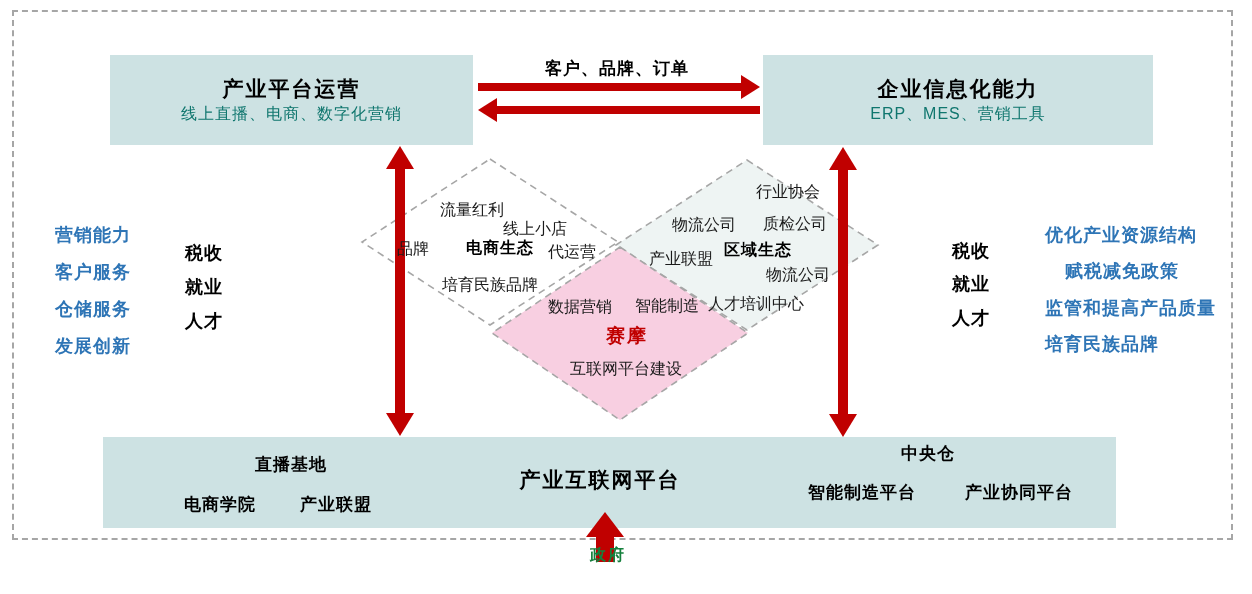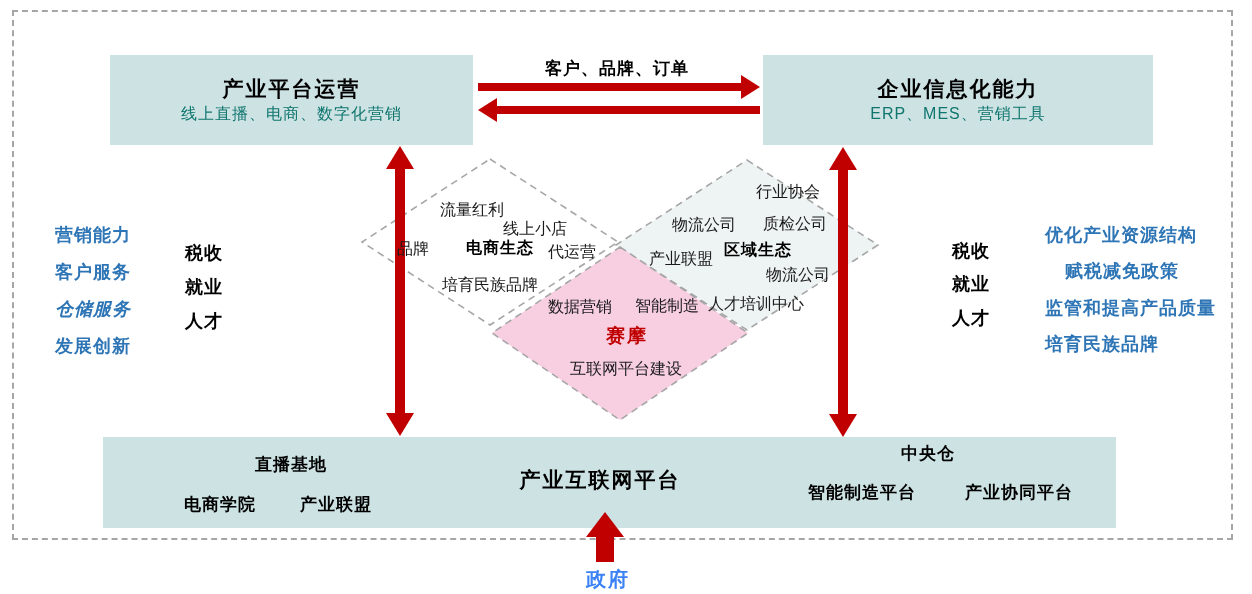--- a/index.html
+++ b/index.html
@@ -76,21 +76,21 @@
     <g>
       <polygon class="arrow" points="605,512 624,537 586,537"></polygon>
       <rect class="arrow" x="596" y="536" width="18" height="26"></rect>
     </g>
   </svg>
 
   <div class="lbl b17" style="left:617px;top:68px;">客户、品牌、订单</div>
 
   <span class="list-item blue" style="left:55px;top:223px;">营销能力</span>
   <span class="list-item blue" style="left:55px;top:260px;">客户服务</span>
-  <span class="list-item blue" style="left:55px;top:297px;font-style:italic;">仓储服务</span>
+  <span class="list-item blue" style="left:55px;top:297px;">仓储服务</span>
   <span class="list-item blue" style="left:55px;top:334px;">发展创新</span>
 
   <span class="list-item black-item" style="left:185px;top:241px;">税收</span>
   <span class="list-item black-item" style="left:185px;top:275px;">就业</span>
   <span class="list-item black-item" style="left:185px;top:309px;">人才</span>
 
   <span class="list-item black-item" style="left:952px;top:239px;">税收</span>
   <span class="list-item black-item" style="left:952px;top:272px;">就业</span>
   <span class="list-item black-item" style="left:952px;top:306px;">人才</span>
 
@@ -120,15 +120,15 @@
   <div class="lbl sm" style="left:626px;top:369px;">互联网平台建设</div>
 
   <div class="lbl b17" style="left:291px;top:464px;">直播基地</div>
   <div class="lbl b17" style="left:220px;top:504px;">电商学院</div>
   <div class="lbl b17" style="left:336px;top:504px;">产业联盟</div>
   <div class="lbl big" style="left:600px;top:480px;">产业互联网平台</div>
   <div class="lbl b17" style="left:928px;top:453px;">中央仓</div>
   <div class="lbl b17" style="left:862px;top:492px;">智能制造平台</div>
   <div class="lbl b17" style="left:1019px;top:492px;">产业协同平台</div>
 
-  <div class="lbl" style="left:608px;top:579px;font-size:20px;font-weight:bold;color:#3b82f6;letter-spacing:2px;">政府</div>
+  <div class="lbl" style="left:608px;top:555px;font-size:16px;font-weight:bold;color:#15803d;letter-spacing:2px;">政府</div>
 
 </div>
 
 </body></html>

